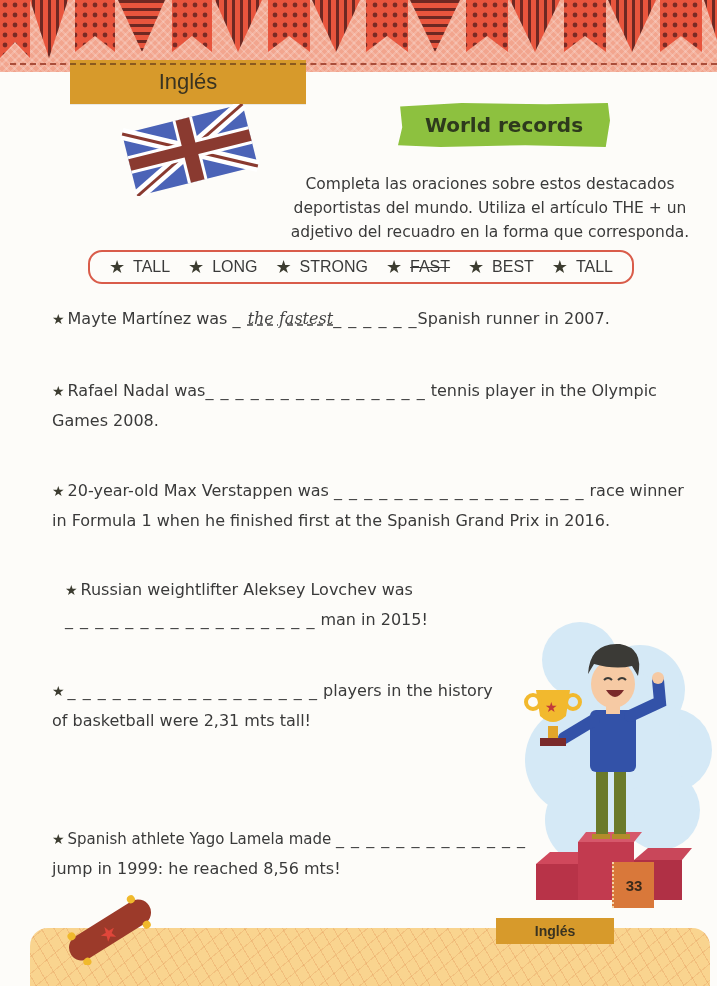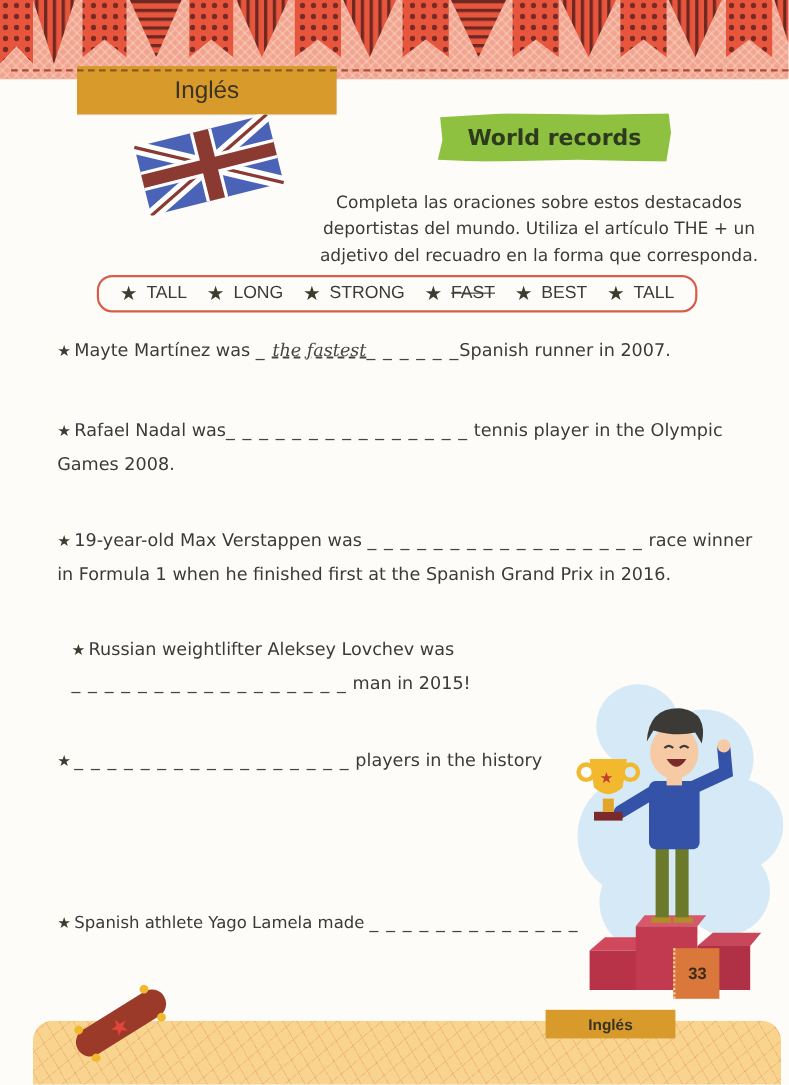--- a/index.html
+++ b/index.html
@@ -185,35 +185,37 @@
 <div class="sentence" style="top:304px;">
   <span class="star">★</span><span>Mayte Martínez was </span><span class="blank">_ </span><span class="answer">the fastest</span><span class="blank">_ _ _ _ _ _</span><span>Spanish runner in 2007.</span>
 </div>
 
 <div class="sentence" style="top:376px;">
   <span class="star">★</span><span>Rafael Nadal was</span><span class="blank">_ _ _ _ _ _ _ _ _ _ _ _ _ _ _</span><span> tennis player in the Olympic</span><br>
   <span>Games 2008.</span>
 </div>
 
 <div class="sentence" style="top:476px;">
-  <span class="star">★</span><span>19-year-old Max Verstappen was </span><span class="blank">_ _ _ _ _ _ _ _ _ _ _ _ _ _ _ _ _</span><span> race winner</span><br>
+  <span class="star">★</span><span>20-year-old Max Verstappen was </span><span class="blank">_ _ _ _ _ _ _ _ _ _ _ _ _ _ _ _ _</span><span> race winner</span><br>
   <span>in Formula 1 when he finished first at the Spanish Grand Prix in 2016.</span>
 </div>
 
 <div class="sentence" style="top:575px;margin-left:13px;">
   <span class="star">★</span><span>Russian weightlifter Aleksey Lovchev was</span><br>
   <span class="blank">_ _ _ _ _ _ _ _ _ _ _ _ _ _ _ _ _</span><span> man in 2015!</span>
 </div>
 
 <div class="sentence" style="top:676px;">
   <span class="star">★</span><span class="blank">_ _ _ _ _ _ _ _ _ _ _ _ _ _ _ _ _</span><span> players in the history</span><br>
+  <span>of basketball were 2,31 mts tall!</span>
 </div>
 
 <div class="sentence" style="top:784px;margin-top:40px;">
   <span class="star">★</span><span style="font-size:15px;">Spanish athlete Yago Lamela made </span><span class="blank">_ _ _ _ _ _ _ _ _ _ _ _ _</span><br>
+  <span>jump in 1999: he reached 8,56 mts!</span>
 </div>
 
 <div class="ground"></div>
 
 <svg class="illustration" width="195" height="280" viewBox="0 0 195 280">
 
   <g fill="#d5e9f6">
     <circle cx="60" cy="40" r="38"></circle>
     <circle cx="120" cy="70" r="45"></circle>
     <circle cx="150" cy="130" r="42"></circle>

